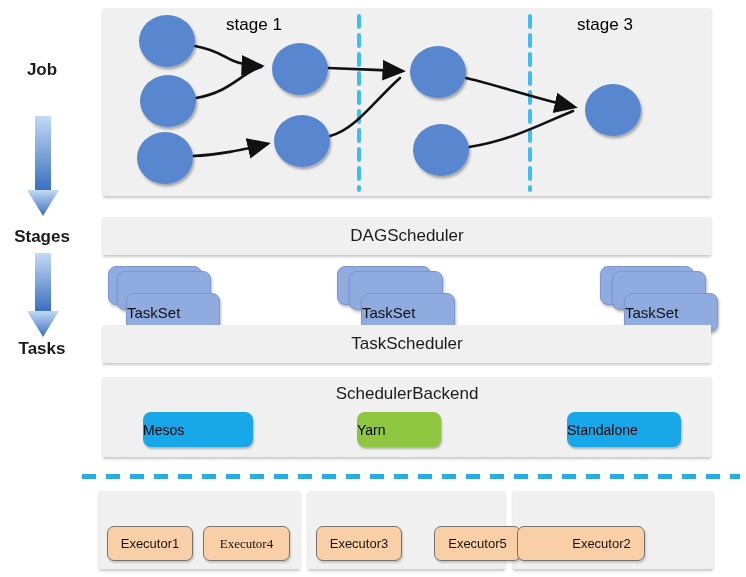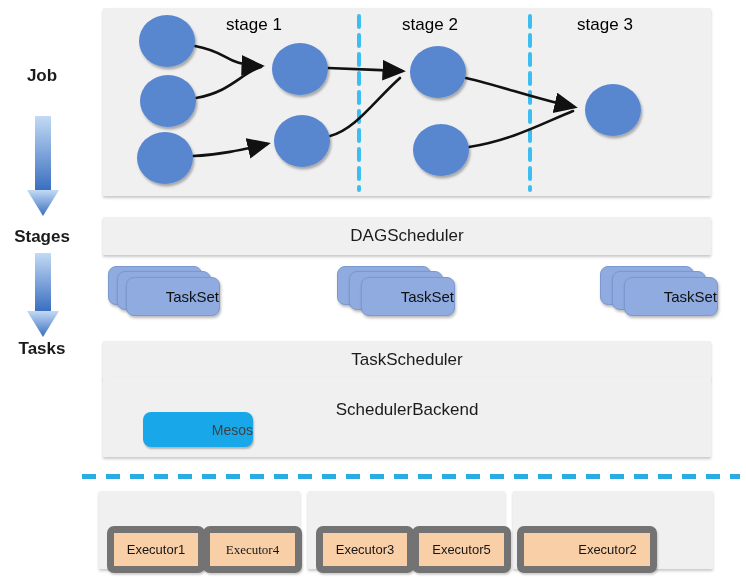--- a/index.html
+++ b/index.html
@@ -6,43 +6,43 @@
   #canvas{
     position:relative;width:746px;height:577px;background:#ffffff;overflow:hidden;
     font-family:"Liberation Sans", sans-serif;color:#1b1b1b;
   }
   .abs{position:absolute;}
   
   .rail-label{font-weight:bold;font-size:17px;text-align:center;width:80px;left:2px;}
   
   .gray{background:#f0f0f0;box-shadow:0 2px 3px rgba(0,0,0,0.22);border-radius:1px;}
   .bar{display:flex;align-items:center;justify-content:center;font-size:17px;}
-  .panel-title{text-align:center;font-size:17px;padding-top:23px;}
+  .panel-title{text-align:center;font-size:17px;padding-top:7px;}
   
   .stage-label{font-size:17px;color:#000000;text-align:center;width:120px;}
   
   .ts-card{position:absolute;width:92px;height:37px;background:#8fabdf;border:1px solid #7c99cf;
            border-radius:8px;box-shadow:1px 2px 3px rgba(0,0,0,0.28);}
-  .ts-front{display:flex;align-items:center;justify-content:flex-end;font-size:15px;color:#111;}
+  .ts-front{display:flex;align-items:center;justify-content:flex-start;font-size:15px;color:#111;margin-top:16px;}
   
-  .backend-btn{display:flex;align-items:center;justify-content:flex-end;height:35px;border-radius:8px;
-               font-size:14px;color:#404040;box-shadow:1px 2px 2px rgba(0,0,0,0.25);}
+  .backend-btn{display:flex;align-items:center;justify-content:flex-start;height:35px;border-radius:8px;
+               font-size:14px;color:#000000;box-shadow:1px 2px 2px rgba(0,0,0,0.25);}
   
   .hdash{height:5px;background:repeating-linear-gradient(90deg,#2aabe2 0,#2aabe2 14px,transparent 14px,transparent 24px);}
   
   .exec-btn{display:flex;align-items:center;justify-content:center;height:33px;background:#f9cfa7;
-            border:7px solid #737373;border-radius:7px;font-size:13px;color:#161616;
+            border:1px solid #737373;border-radius:7px;font-size:13px;color:#161616;
             box-shadow:1px 2px 2px rgba(0,0,0,0.18);}
 </style>
 </head>
 <body>
 
 <div id="canvas">
 
-  <div class="abs rail-label" style="top:66px;">Job</div>
+  <div class="abs rail-label" style="top:60px;">Job</div>
 
   <svg class="abs" style="left:26px;top:116px;" width="34" height="100" viewBox="0 0 34 100">
     <defs>
       <linearGradient id="agrad1" x1="0" y1="0" x2="0" y2="1">
         <stop offset="0" stop-color="#c3daf4"></stop>
           <stop offset="1" stop-color="#3a6fc0"></stop>
       </linearGradient>
     </defs>
     <rect x="9" y="0" width="16" height="74" fill="url(#agrad1)"></rect>
     <polygon points="1,74 33,74 17,100" fill="url(#agrad1)"></polygon>
@@ -94,21 +94,20 @@
       <ellipse cx="62" cy="150" rx="28" ry="26" fill="#5886cf"></ellipse>
       <ellipse cx="197" cy="61" rx="28" ry="26" fill="#5886cf"></ellipse>
       <ellipse cx="199" cy="133" rx="28" ry="26" fill="#5886cf"></ellipse>
       <ellipse cx="335" cy="64" rx="28" ry="26" fill="#5886cf"></ellipse>
       <ellipse cx="338" cy="142" rx="28" ry="26" fill="#5886cf"></ellipse>
       <ellipse cx="510" cy="102" rx="28" ry="26" fill="#5886cf"></ellipse>
     </g>
   </svg>
 
   <div class="abs stage-label" style="left:194px;top:15px;">stage 1</div>
-  <div class="abs stage-label" style="left:370px;top:15px;">stage 2</div>
   <div class="abs stage-label" style="left:545px;top:15px;text-align:center;">stage 3</div>
 
   <div class="abs gray bar" style="left:103px;top:217px;width:608px;height:38px;">
     <span>DAGScheduler</span>
   </div>
 
   <div>
     <div class="ts-card abs" style="left:108px;top:266px;"></div>
     <div class="ts-card abs" style="left:117px;top:271px;"></div>
     <div class="ts-card abs ts-front" style="left:126px;top:277px;">
@@ -125,48 +124,54 @@
   </div>
 
   <div>
     <div class="ts-card abs" style="left:600px;top:266px;"></div>
     <div class="ts-card abs" style="left:612px;top:271px;"></div>
     <div class="ts-card abs ts-front" style="left:624px;top:277px;">
       <span>TaskSet</span>
     </div>
   </div>
 
-  <div class="abs gray bar" style="left:103px;top:325px;width:608px;height:38px;margin-top:16px;">
+  <div class="abs gray bar" style="left:103px;top:325px;width:608px;height:38px;">
     <span>TaskScheduler</span>
   </div>
 
   <div class="abs gray" style="left:103px;top:377px;width:608px;height:80px;">
     <div class="panel-title">SchedulerBackend</div>
   </div>
   <div class="abs backend-btn" style="left: 143px; top: 412px; width: 110px; background-color: rgb(24, 168, 233);">
     <span>Mesos</span>
+  </div>
+  <div class="abs backend-btn" style="left: 357px; top: 412px; width: 84px; background-color: rgb(142, 199, 63);">
+    <span>Yarn</span>
+  </div>
+  <div class="abs backend-btn" style="left: 567px; top: 412px; width: 114px; background-color: rgb(24, 168, 233);">
+    <span>Standalone</span>
   </div>
 
   <div class="abs hdash" style="left:82px;top:474px;width:658px;"></div>
 
   <div class="abs gray" style="left:99px;top:491px;width:201px;height:78px;"></div>
   <div class="abs gray" style="left:308px;top:491px;width:197px;height:78px;"></div>
   <div class="abs gray" style="left:513px;top:491px;width:200px;height:78px;"></div>
 
   <div class="abs exec-btn" style="left:107px;top:526px;width:84px;">
     <span>Executor1</span>
   </div>
   <div class="abs exec-btn" style="left:203px;top:526px;width:85px;font-family:Liberation Serif, serif;">
     <span>Executor4</span>
   </div>
 
   <div class="abs exec-btn" style="left:316px;top:526px;width:84px;">
     <span>Executor3</span>
   </div>
-  <div class="abs exec-btn" style="left:412px;top:526px;width:85px;">
+  <div class="abs exec-btn" style="left:434px;top:526px;width:85px;">
     <span>Executor5</span>
   </div>
 
   <div class="abs exec-btn" style="left:517px;top:526px;width:85px;padding-left:41px;">
     <span>Executor2</span>
   </div>
 
 </div>
 
 </body></html>

